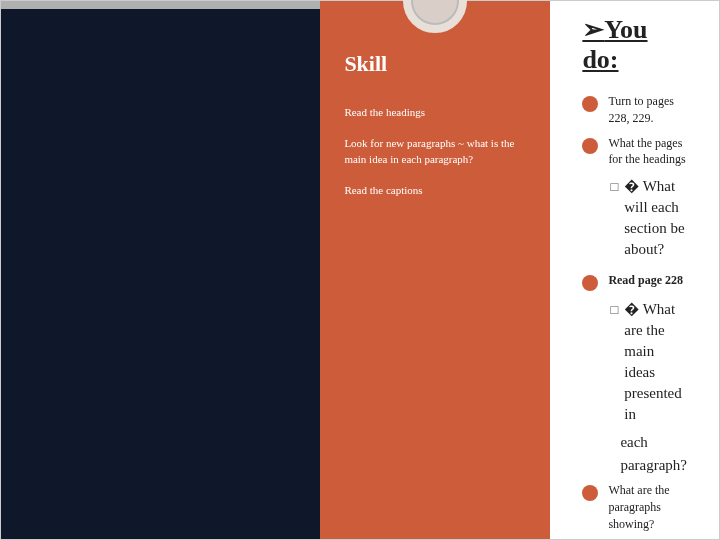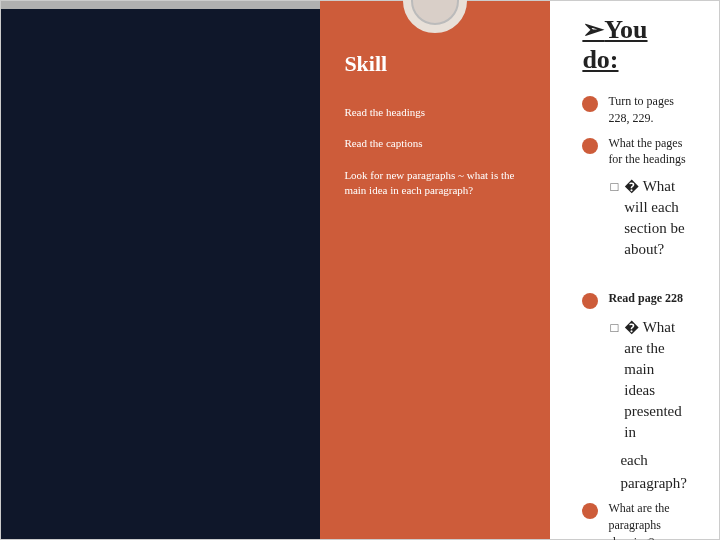--- a/index.html
+++ b/index.html
@@ -151,21 +151,21 @@
     }
 
     .sub-bullet-caret {
       margin-right: 6px;
       color: #555;
       font-size: 13px;
       margin-top: 2px;
     }
 
     .read-page-section {
-      margin-top: 24px;
+      margin-top: 6px;
     }
 
     .bold-text {
       font-weight: bold;
     }
 
     .indent-line {
       margin-left: 38px;
       font-size: 15px;
       color: #222;
@@ -185,25 +185,25 @@
         <div class="sidebar-circle-inner"></div>
       </div>
       <div class="sidebar-content">
         <div class="skill-title">Skill</div>
 
         <div class="sidebar-item">
           <span>Read the headings</span>
         </div>
 
         <div class="sidebar-item">
+          <span>Look for new paragraphs ~ what is the main idea in each paragraph?</span>
+        </div>
+
+        <div class="sidebar-item">
           <span>Read the captions</span>
-        </div>
-
-        <div class="sidebar-item">
-          <span>Look for new paragraphs ~ what is the main idea in each paragraph?</span>
         </div>
       </div>
     </div>
 
     <div class="right-content">
 
       <div class="you-do-title">
         <span class="caret">➢</span><span>You do:</span>
       </div>
 

